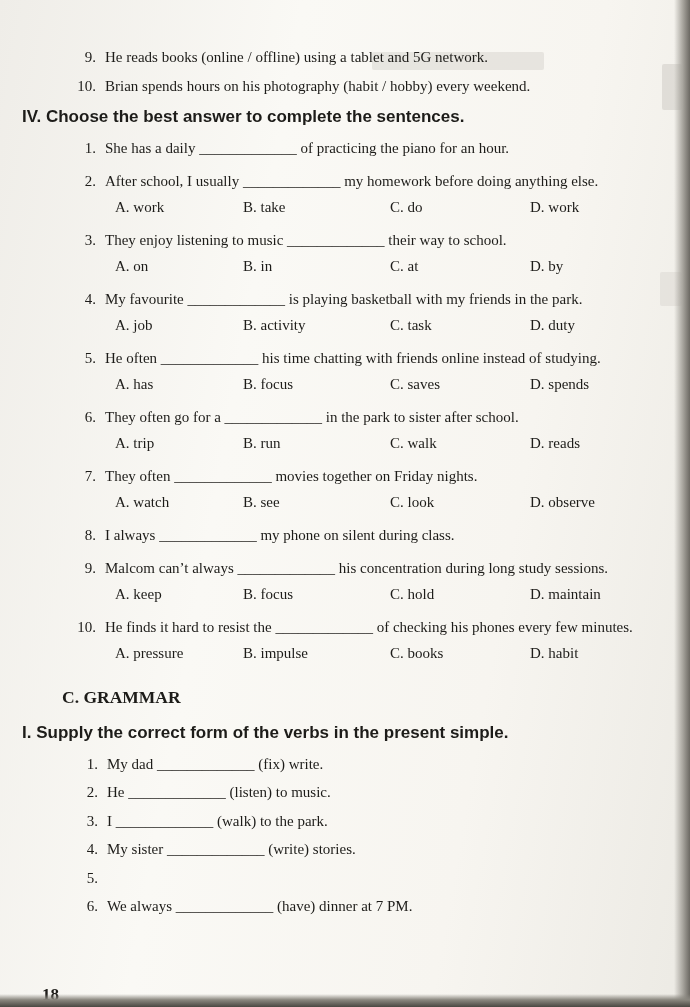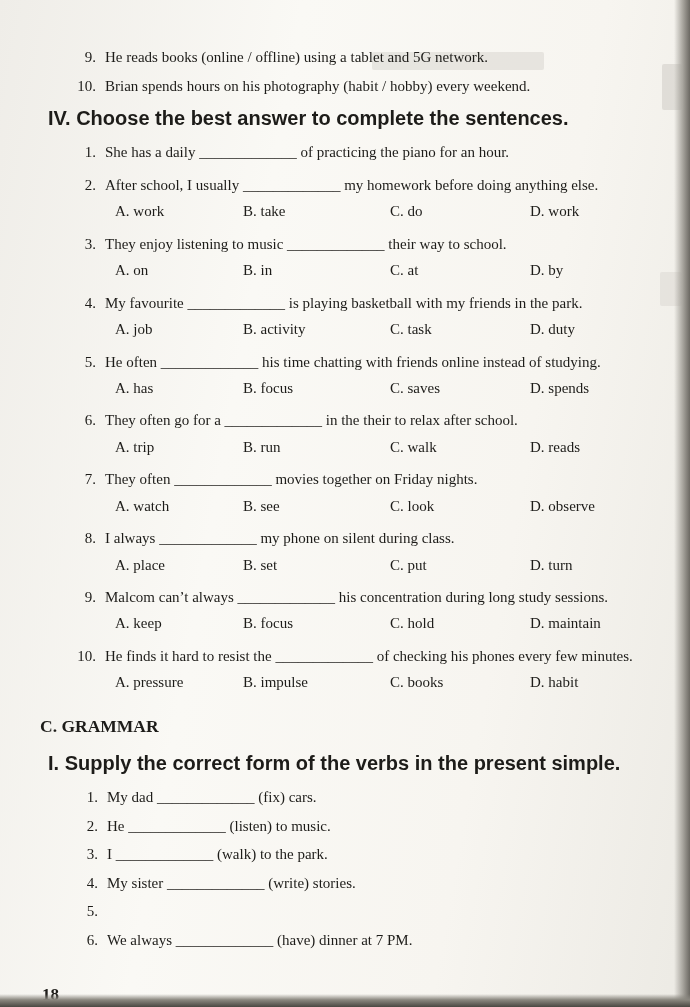--- a/index.html
+++ b/index.html
@@ -33,37 +33,37 @@
   .smudge-2 { left: 662px; top: 64px;  width: 20px; height: 46px; opacity: .35; }
   .smudge-3 { left: 660px; top: 272px; width: 22px; height: 34px; opacity: .22; }
 
   
   .intro-item { display: flex; margin: 0 0 10px 70px; line-height: 1.25; position: relative; z-index: 2; }
   .num { width: 26px; text-align: right; margin-right: 9px; flex: 0 0 auto; }
 
   
   .heading-sans {
     font-family: "Liberation Sans", sans-serif;
-    font-weight: bold; font-size: 20px;
-    margin: 4px 0 12px 48px; line-height: 1.25;
+    font-weight: bold; font-size: 17px;
+    margin: 4px 0 12px 22px; line-height: 1.25;
   }
   .question { margin-bottom: 14px; position: relative; z-index: 2; }
   .q-line { display: flex; margin-left: 70px; line-height: 1.28; }
   .q-options {
     display: grid;
     grid-template-columns: 128px 147px 140px auto;
     margin: 7px 0 0 115px;
     line-height: 1.25;
   }
 
   
   .grammar-heading {
     font-family: "Liberation Serif", serif;
     font-weight: bold; font-size: 17.5px;
-    margin: 24px 0 14px 40px;
+    margin: 24px 0 14px 62px;
   }
   .g-item { display: flex; margin: 0 0 9px 72px; line-height: 1.3; position: relative; z-index: 2; }
 
   .page-num {
     position: absolute; left: 42px; bottom: 2px;
     font-weight: bold; font-size: 17px; z-index: 4;
   }
 </style>
 </head>
 <body>
@@ -146,21 +146,21 @@
           <span class="opt">A. has</span>
           <span class="opt">B. focus</span>
           <span class="opt">C. saves</span>
           <span class="opt">D. spends</span>
         </div>
       </div>
 
       <div class="question">
         <div class="q-line">
           <span class="num">6.</span>
-          <span class="q-text">They often go for a _____________ in the their to relax after school.</span>
+          <span class="q-text">They often go for a _____________ in the park to sister after school.</span>
         </div>
         <div class="q-options">
           <span class="opt">A. trip</span>
           <span class="opt">B. run</span>
           <span class="opt">C. walk</span>
           <span class="opt">D. reads</span>
         </div>
       </div>
 
       <div class="question">
@@ -174,26 +174,20 @@
           <span class="opt">C. look</span>
           <span class="opt">D. observe</span>
         </div>
       </div>
 
       <div class="question">
         <div class="q-line">
           <span class="num">8.</span>
           <span class="q-text">I always _____________ my phone on silent during class.</span>
         </div>
-        <div class="q-options">
-          <span class="opt">A. place</span>
-          <span class="opt">B. set</span>
-          <span class="opt">C. put</span>
-          <span class="opt">D. turn</span>
-        </div>
       </div>
 
       <div class="question">
         <div class="q-line">
           <span class="num">9.</span>
           <span class="q-text">Malcom can’t always _____________ his concentration during long study sessions.</span>
         </div>
         <div class="q-options">
           <span class="opt">A. keep</span>
           <span class="opt">B. focus</span>
@@ -216,21 +210,21 @@
       </div>
     </div>
 
   <div class="grammar-heading">C. GRAMMAR</div>
   <div class="heading-sans">I. Supply the correct form of the verbs in the present simple.</div>
 
   <div>
 
       <div class="g-item">
         <span class="num">1.</span>
-        <span class="txt">My dad _____________ (fix) cars.</span>
+        <span class="txt">My dad _____________ (fix) write.</span>
       </div>
 
       <div class="g-item">
         <span class="num">2.</span>
         <span class="txt">He _____________ (listen) to music.</span>
       </div>
 
       <div class="g-item">
         <span class="num">3.</span>
         <span class="txt">I _____________ (walk) to the park.</span>

